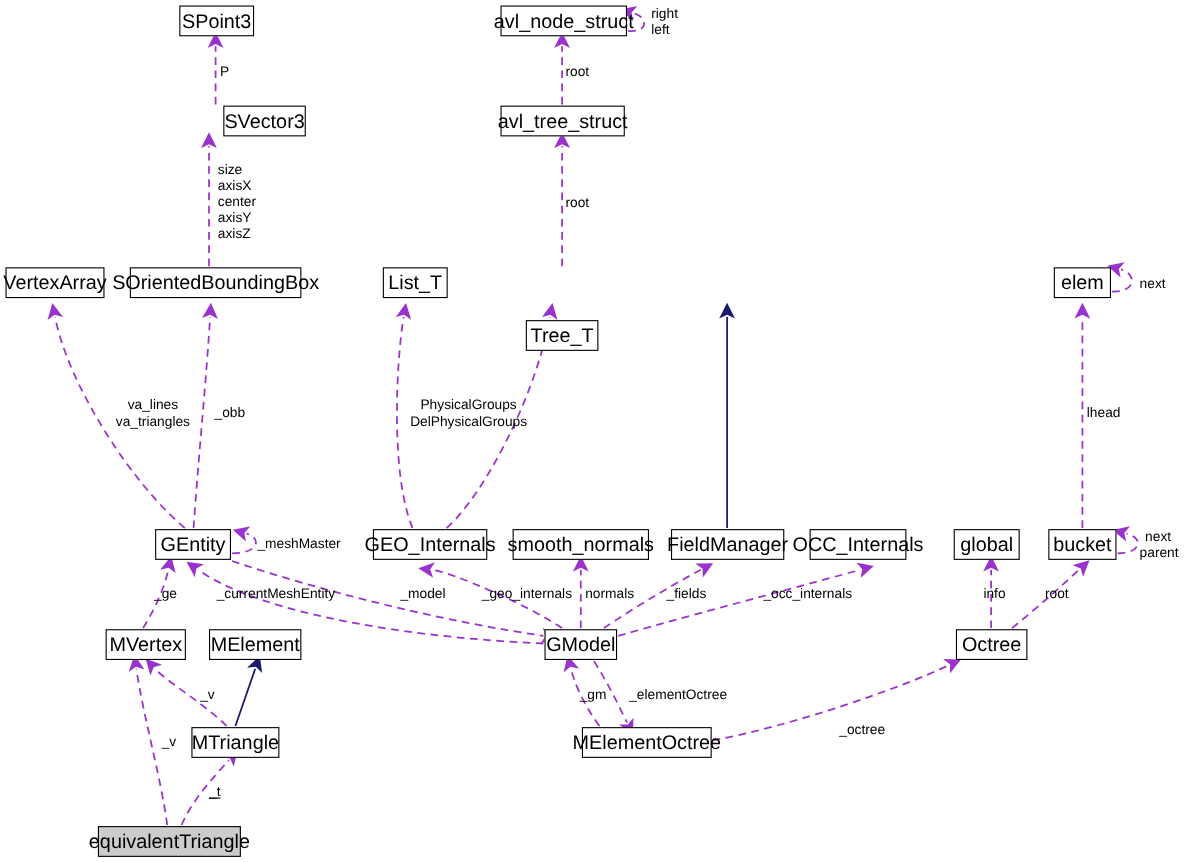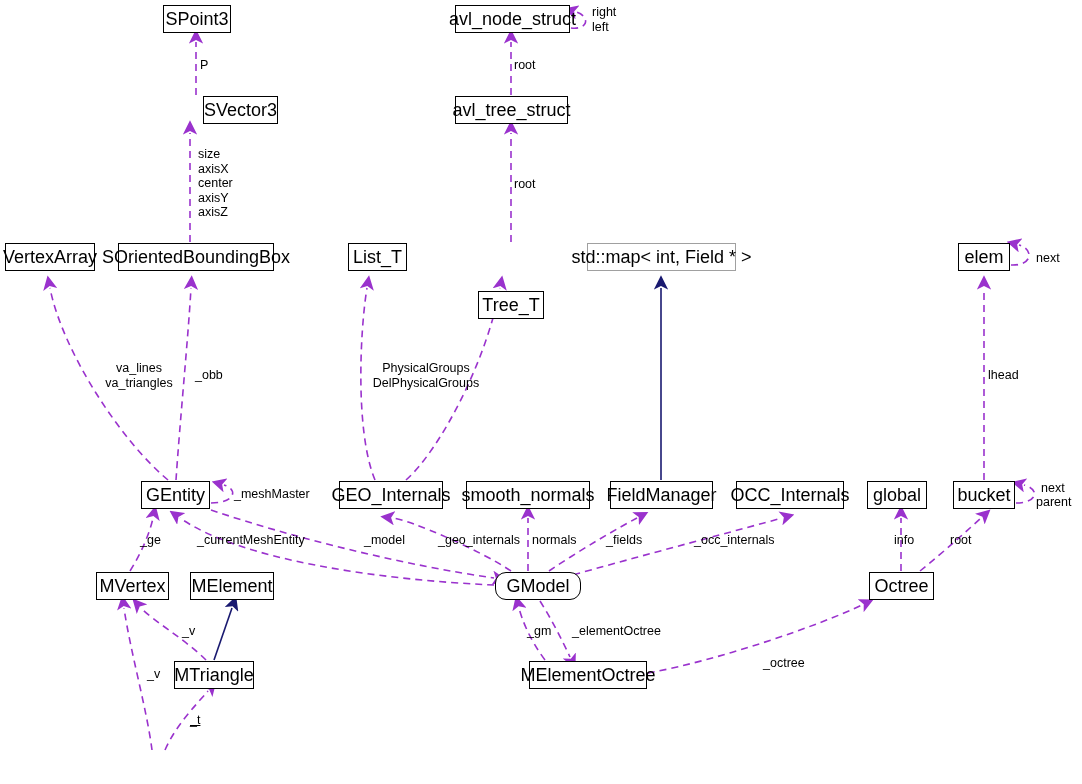--- a/index.html
+++ b/index.html
@@ -131,67 +131,67 @@
     </div>
   <div class="node" style="left:118px;top:243px;width:156px;">
       <span>SOrientedBoundingBox</span>
     </div>
   <div class="node" style="left:348px;top:243px;width:59px;">
       <span>List_T</span>
     </div>
   <div class="node" style="left:478px;top:243px;width:66px;margin-top:48px;">
       <span>Tree_T</span>
     </div>
-  <div class="node tmpl" style="left:587px;top:243px;width:149px;">
-      <span>std::map&lt; int, Field * &gt;</span>
-    </div>
   <div class="node" style="left:958px;top:243px;width:52px;">
       <span>elem</span>
     </div>
 
   <div class="node" style="left:141px;top:481px;width:69px;">
       <span>GEntity</span>
     </div>
   <div class="node" style="left:339px;top:481px;width:104px;">
       <span>GEO_Internals</span>
     </div>
   <div class="node" style="left:466px;top:481px;width:124px;">
       <span>smooth_normals</span>
     </div>
   <div class="node" style="left:610px;top:481px;width:103px;">
       <span>FieldManager</span>
     </div>
-  <div class="node" style="left:736px;top:481px;width:108px;">
+  <div class="node" style="left:736px;top:481px;width:88px;">
       <span>OCC_Internals</span>
     </div>
   <div class="node" style="left:867px;top:481px;width:60px;">
       <span>global</span>
     </div>
   <div class="node" style="left:953px;top:481px;width:62px;">
       <span>bucket</span>
     </div>
 
   <div class="node" style="left:96px;top:572px;width:73px;">
       <span>MVertex</span>
     </div>
   <div class="node" style="left:190px;top:572px;width:84px;">
       <span>MElement</span>
     </div>
-  <div class="node" style="left:495px;top:572px;width:86px;border-radius:11px;">
+  <div class="node" style="left:495px;top:572px;width:66px;">
       <span>GModel</span>
     </div>
   <div class="node" style="left:869px;top:572px;width:65px;">
       <span>Octree</span>
     </div>
 
   <div class="node" style="left:174px;top:661px;width:80px;">
       <span>MTriangle</span>
     </div>
   <div class="node" style="left:529px;top:661px;width:118px;">
       <span>MElementOctree</span>
+    </div>
+  <div class="node current" style="left:89px;top:751px;width:130px;">
+      <span>equivalentTriangle</span>
     </div>
 
   <div class="lbl lft" style="left:592px;top:5px;">right</div>
   <div class="lbl lft" style="left:592px;top:20px;">left</div>
   <div class="lbl lft" style="left:200px;top:58px;">P</div>
   <div class="lbl lft" style="left:514px;top:58px;">root</div>
   <div class="lbl lft" style="left:198px;top:147px;">size
 axisX
 center
 axisY

